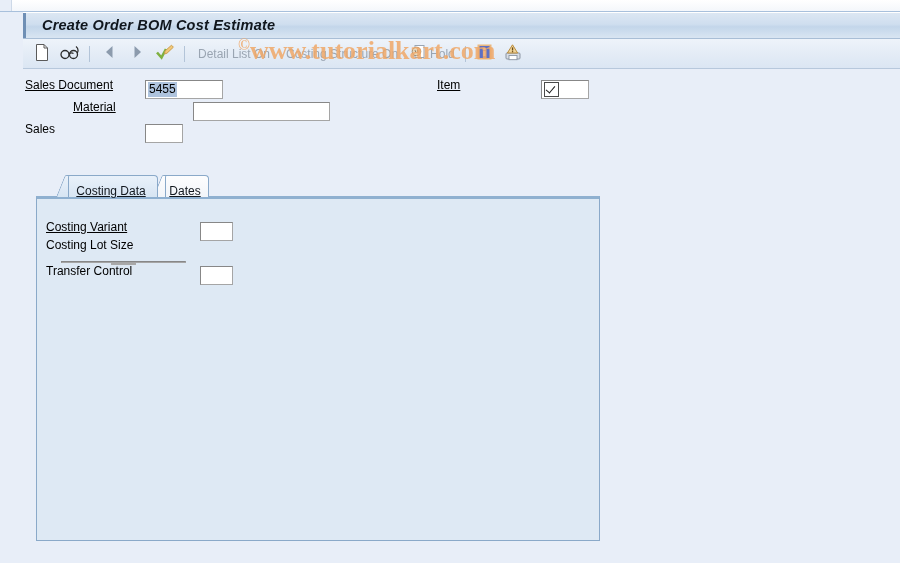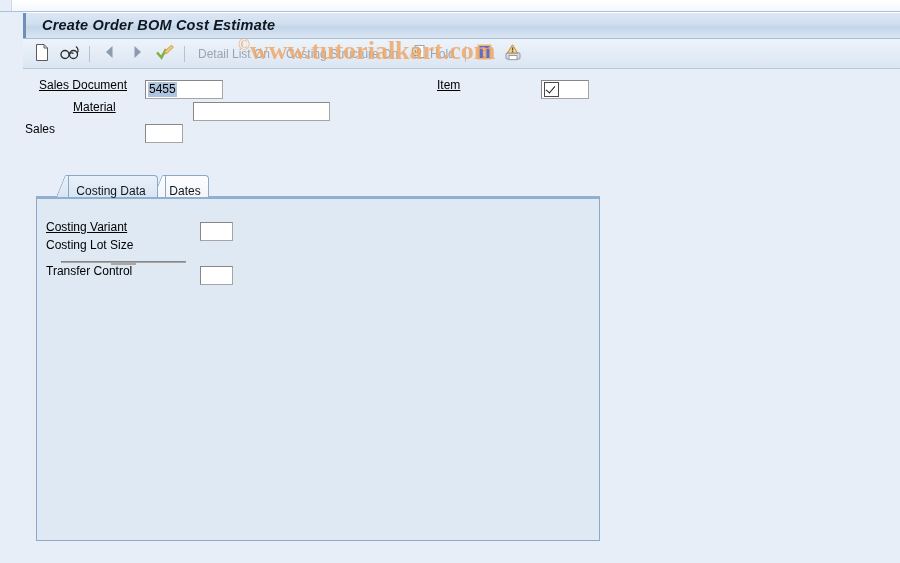--- a/index.html
+++ b/index.html
@@ -205,20 +205,21 @@
     font-size: 12px;
     color: #10161d;
     display: flex;
     align-items: center;
     justify-content: center;
     padding: 8px 9px 0 5px;
     border: 1px solid #8aa9c9;
     border-bottom: none;
     border-radius: 2px 4px 0 0;
     white-space: nowrap;
+    text-decoration: underline;
   }
   .tab.active {
     background: linear-gradient(to bottom, #e9f1fa 0%, #d7e5f3 100%);
     z-index: 3;
   }
   .tab.inactive {
     background: linear-gradient(to bottom, #fdfdfe 0%, #f2f5f9 100%);
     z-index: 2;
   }
   .tab-skew {
@@ -381,21 +382,21 @@
         </svg>
       </span>
     </div>
 
   </div>
 
   <div class="body-area">
 
     <div class="hdr-form">
 
-      <div class="frow" style="left:0px; top:0px;text-align:center;">
+      <div class="frow" style="left:0px; top:0px;">
         <span class="flabel req" style="display:inline-block; width:116px;">Sales Document</span>
         <span class="finput" style="width:78px; margin-left:4px;">
           <span class="sel-val">5455</span>
         </span>
       </div>
 
       <div class="frow" style="left:412px; top:0px;">
         <span class="flabel req" style="display:inline-block; width:104px;text-decoration:underline;">Item</span>
         <span class="finput" style="width:48px; padding-left:2px;">
           <span class="chk-box"></span>

